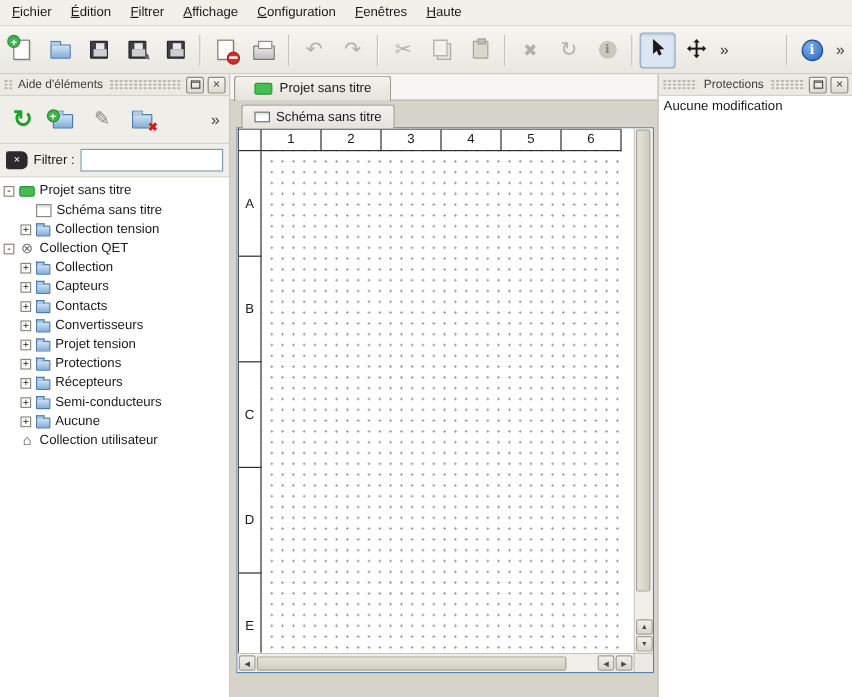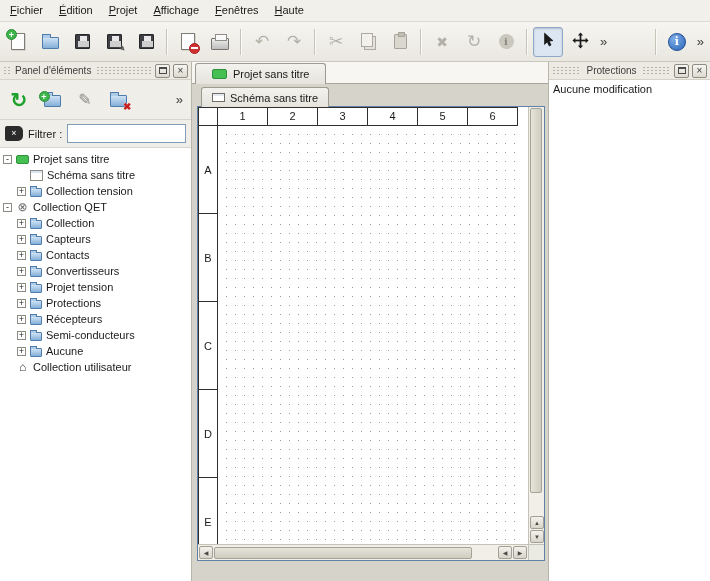--- a/index.html
+++ b/index.html
@@ -128,22 +128,23 @@
   .undo-content { flex:1; background:#fff; padding:3px 4px; overflow:hidden; }
 </style>
 </head>
 <body>
 
 <div class="app">
 
   <div class="menubar" id="menubar">
       <span class="menu-item">Fichier</span>
       <span class="menu-item">Édition</span>
-      <span class="menu-item">Projet</span>
+      <span class="menu-item">Filtrer</span>
       <span class="menu-item">Affichage</span>
+      <span class="menu-item">Configuration</span>
       <span class="menu-item">Fenêtres</span>
       <span class="menu-item">Haute</span>
     </div>
 
   <div class="toolbar">
     <button class="tb">
       <span class="ic-page">
           <span class="badge green">+</span>
         </span>
     </button>
@@ -222,21 +223,21 @@
       <span class="ic-info-blue">i</span>
     </button>
     <span class="overflow">»</span>
   </div>
 
   <div class="main">
 
     <div class="dock dock-left">
       <div class="dock-header">
         <span class="grip lead"></span>
-        <span class="dock-title">Panel d'éléments</span>
+        <span class="dock-title">Aide d'éléments</span>
         <span class="grip grow"></span>
         <span class="dock-btn">
             <span class="float-glyph"></span>
           </span>
         <span class="dock-btn">×</span>
       </div>
       <div class="el-toolbar">
         <button class="el-btn">
           <span class="reload-glyph">↻</span>
         </button>

